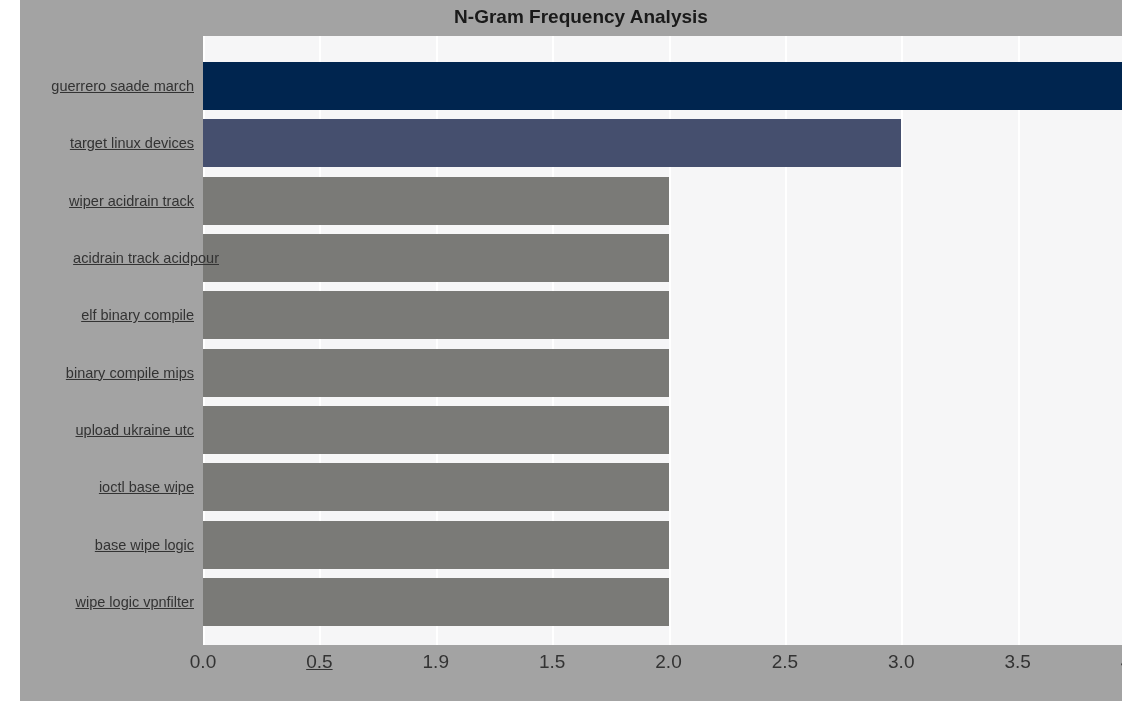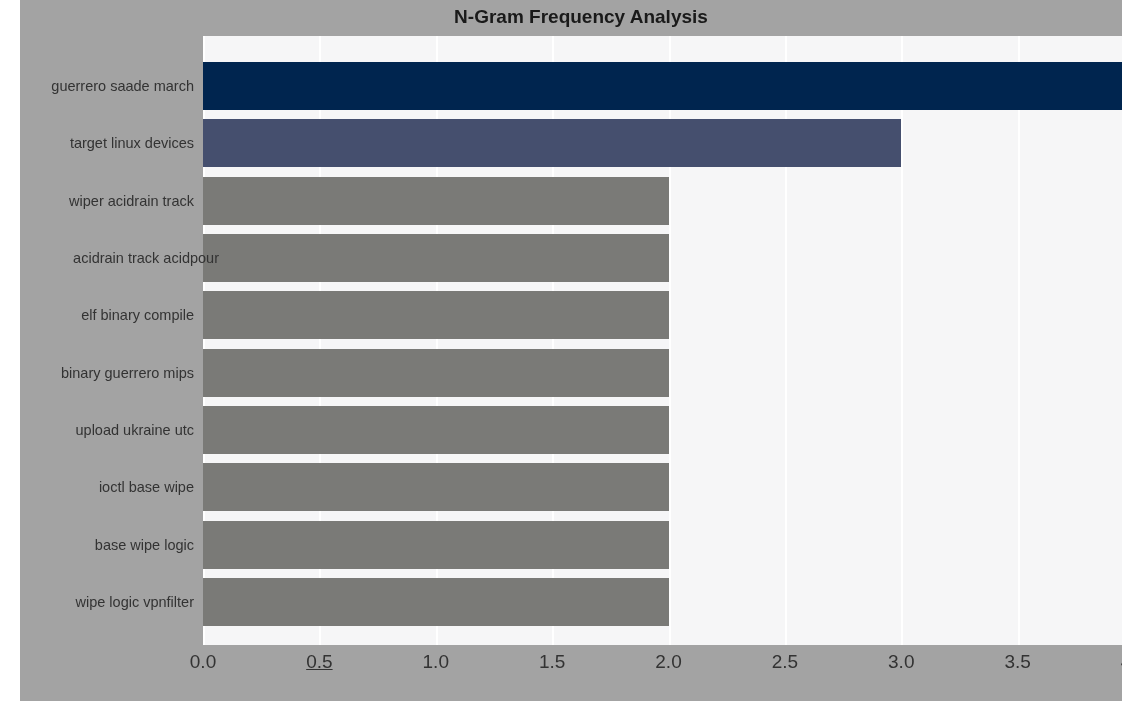--- a/index.html
+++ b/index.html
@@ -64,20 +64,21 @@
 
   
   .ytick-label {
     position: absolute;
     right: 1122px;
     text-align: right;
     font-size: 14.5px;
     color: #333333;
     white-space: nowrap;
     line-height: 1;
+    text-decoration: underline;
   }
   #y-labels {
     position: absolute;
     left: 0;
     top: 0;
     width: 174px;
     height: 701px;
   }
   #y-labels .ytick-label {
     right: 0;
@@ -148,30 +149,30 @@
         <div class="bar" title="wipe logic vpnfilter: 2" style="width: 465.5px; top: 542.15px; background: rgb(122, 122, 119);"></div>
       </div>
   </div>
 
   <div id="y-labels">
       <div class="ytick-label" style="top: 79px;">guerrero saade march</div>
       <div class="ytick-label" style="top: 136.35px;">target linux devices</div>
       <div class="ytick-label" style="top: 193.7px;">wiper acidrain track</div>
       <div class="ytick-label" style="top: 251.05px; padding-left: 25px;">acidrain track acidpour</div>
       <div class="ytick-label" style="top: 308.4px;">elf binary compile</div>
-      <div class="ytick-label" style="top: 365.75px;">binary guerrero mips</div>
+      <div class="ytick-label" style="top: 365.75px;">binary compile mips</div>
       <div class="ytick-label" style="top: 423.1px;">upload ukraine utc</div>
       <div class="ytick-label" style="top: 480.45px;">ioctl base wipe</div>
       <div class="ytick-label" style="top: 537.8px;">base wipe logic</div>
       <div class="ytick-label" style="top: 595.15px;">wipe logic vpnfilter</div>
     </div>
   <div id="x-labels">
       <div class="xtick-label" style="left: 183px;">0.0</div>
       <div class="xtick-label" style="left: 299.375px; text-decoration: underline;">0.5</div>
-      <div class="xtick-label" style="left: 415.75px;">1.0</div>
+      <div class="xtick-label" style="left: 415.75px;">1.9</div>
       <div class="xtick-label" style="left: 532.125px;">1.5</div>
       <div class="xtick-label" style="left: 648.5px;">2.0</div>
       <div class="xtick-label" style="left: 764.875px;">2.5</div>
       <div class="xtick-label" style="left: 881.25px;">3.0</div>
       <div class="xtick-label" style="left: 997.625px;">3.5</div>
       <div class="xtick-label" style="left: 1114px;">4.0</div>
     </div>
 
 
 </div>

